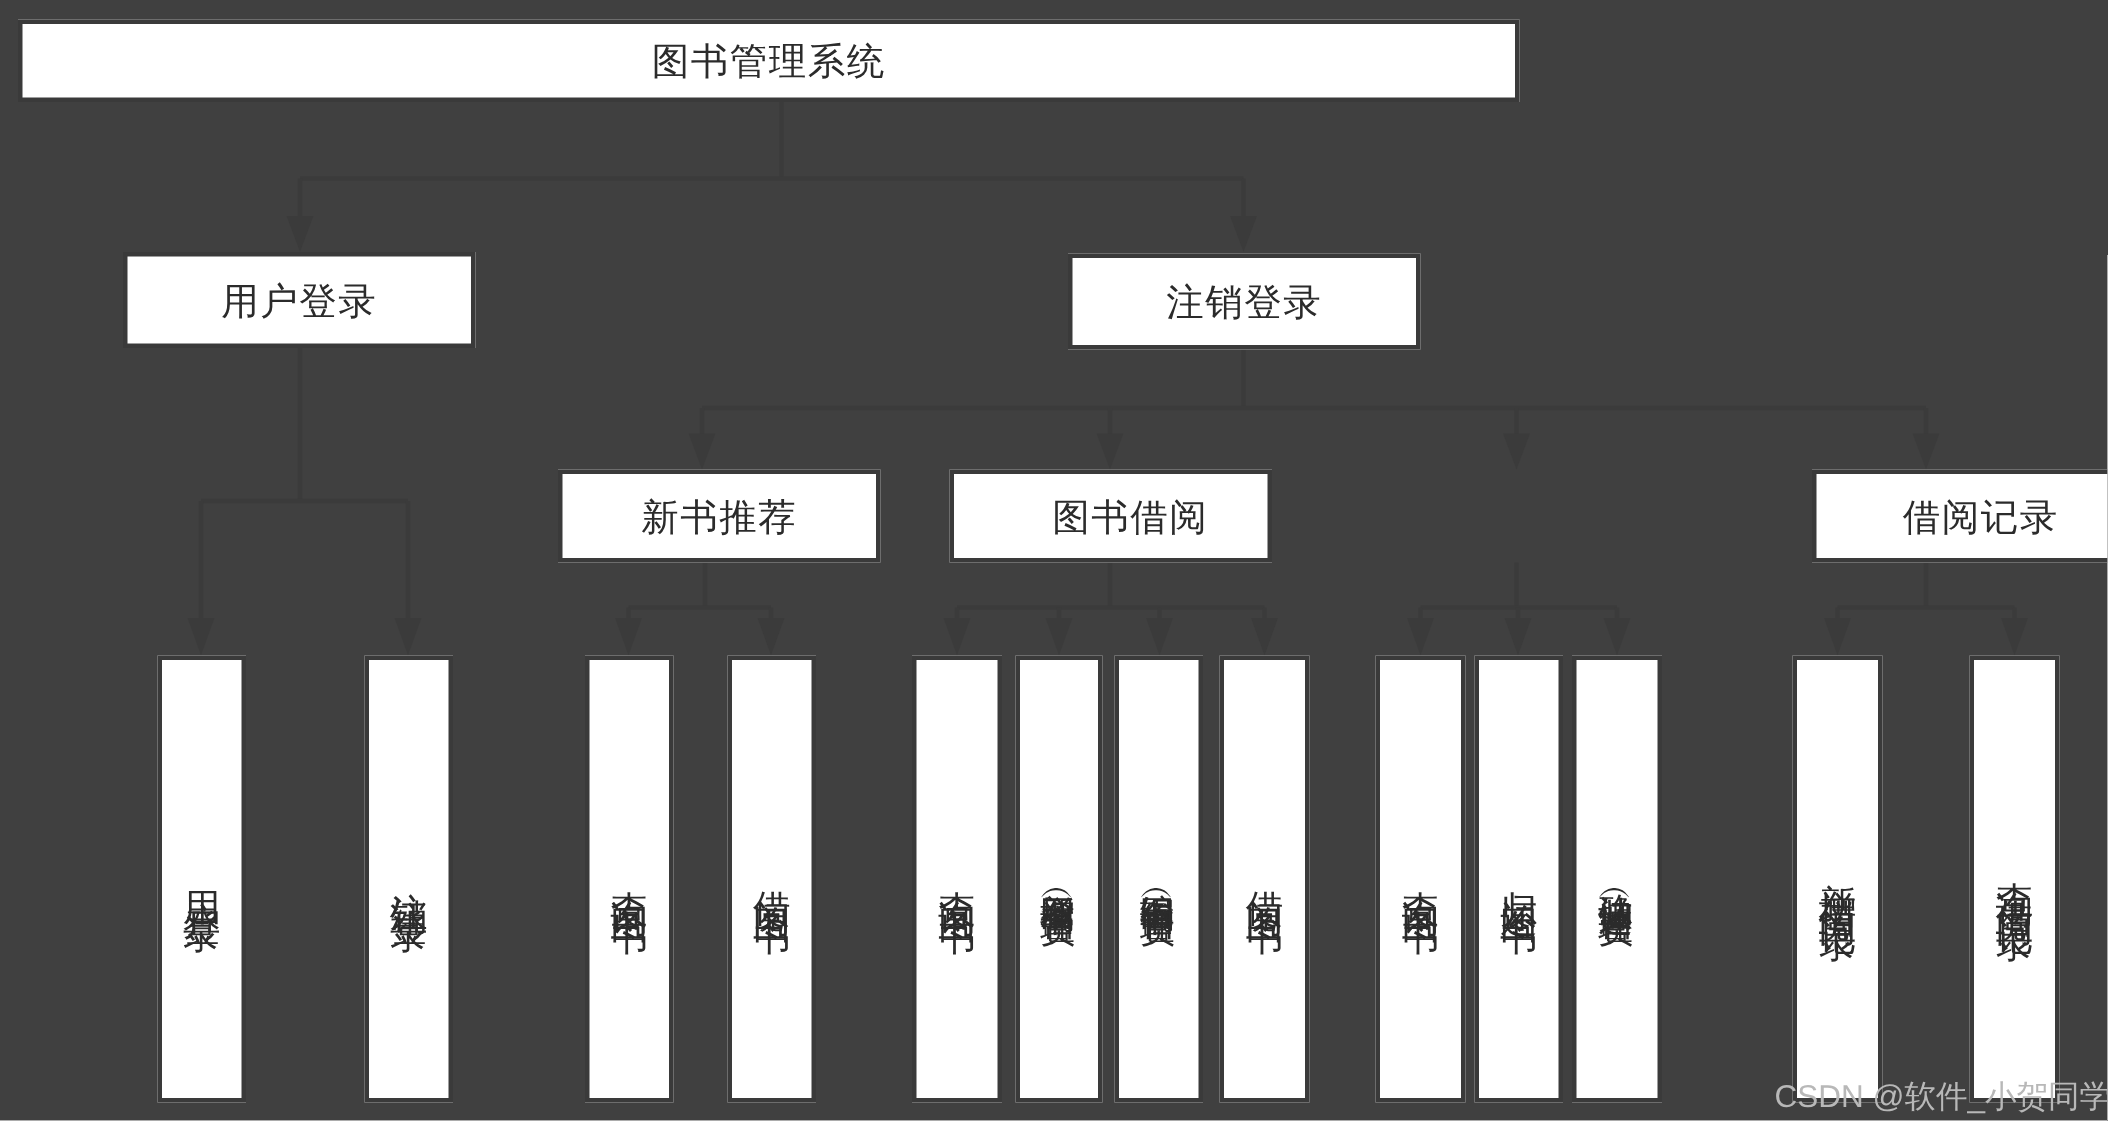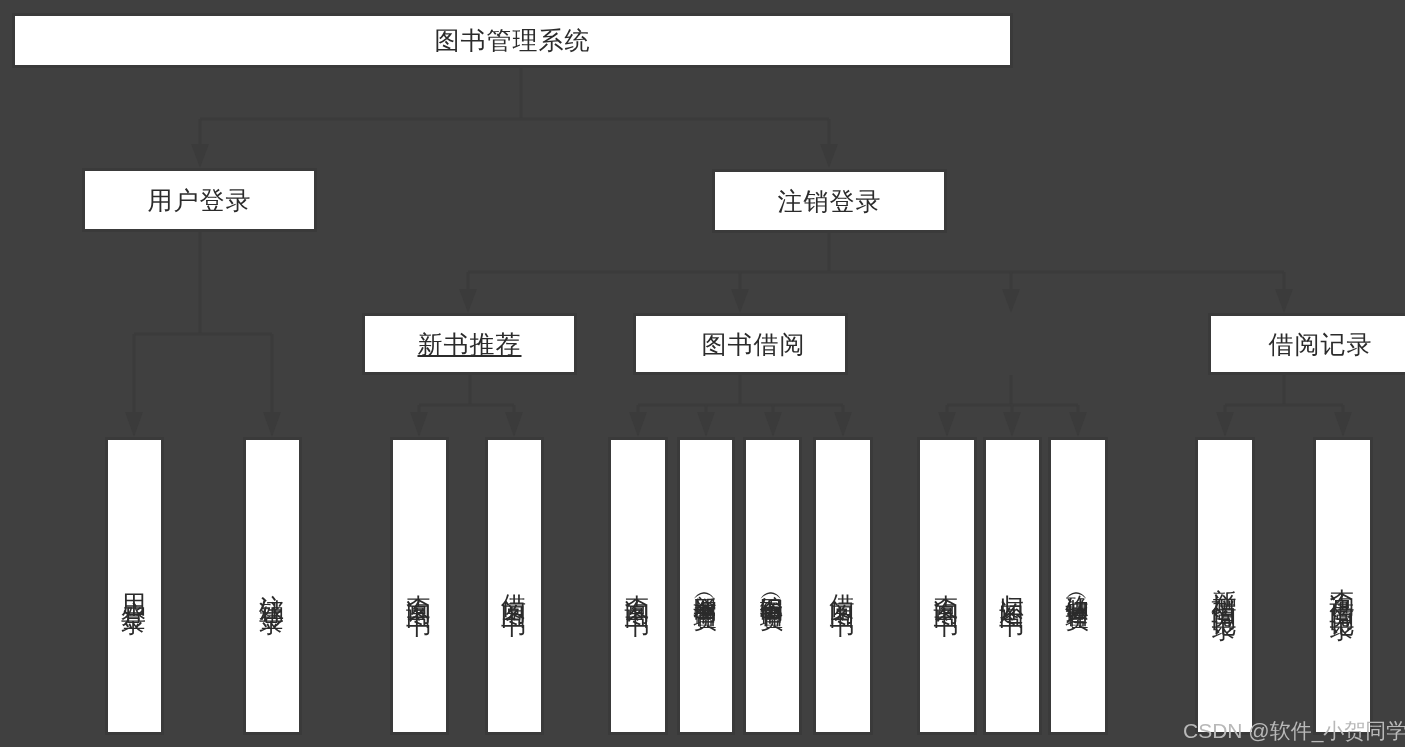--- a/index.html
+++ b/index.html
@@ -127,21 +127,21 @@
     <span>图书管理系统</span>
   </div>
 
   <div class="hnode" style="left:82px; top:168px; width:235px; height:64px;">
     <span>用户登录</span>
   </div>
   <div class="hnode" style="left:712px; top:169px; width:235px; height:64px;">
     <span>注销登录</span>
   </div>
 
-  <div class="hnode" style="left:362px; top:313px; width:215px; height:62px;text-decoration:underline;">
+  <div class="hnode" style="left:372px; top:313px; width:215px; height:62px;">
     <span>新书推荐</span>
   </div>
   <div class="hnode" style="left:633px; top:313px; width:215px; height:62px;padding-left:26px;">
     <span>图书借阅</span>
   </div>
   <div class="hnode" style="left:1208px; top:313px; width:225px; height:62px;">
     <span>借阅记录</span>
   </div>
 
   <div class="leaf" style="left:105px;">

